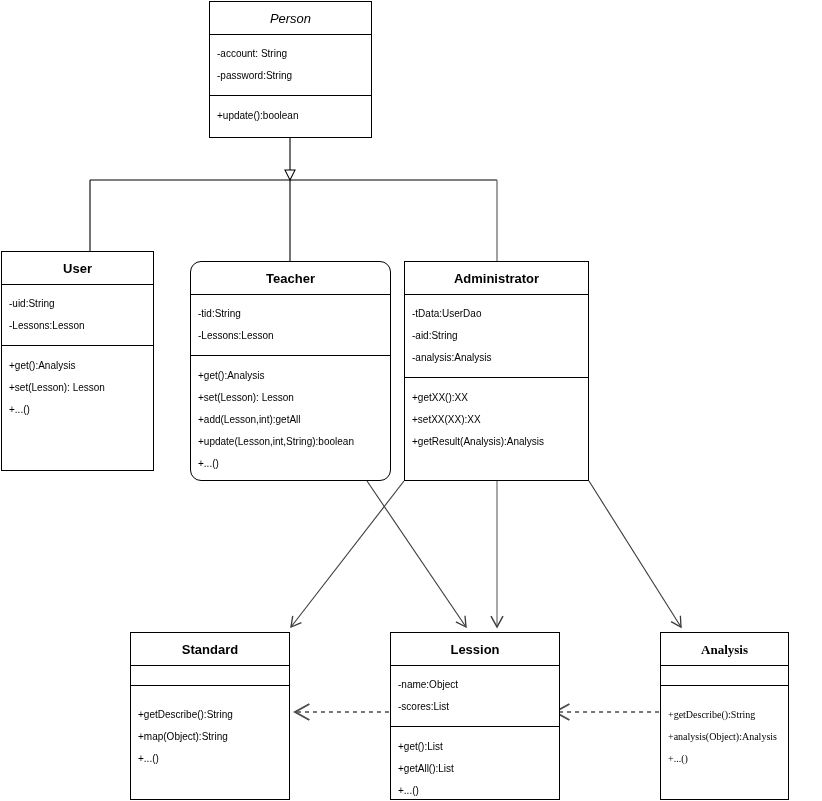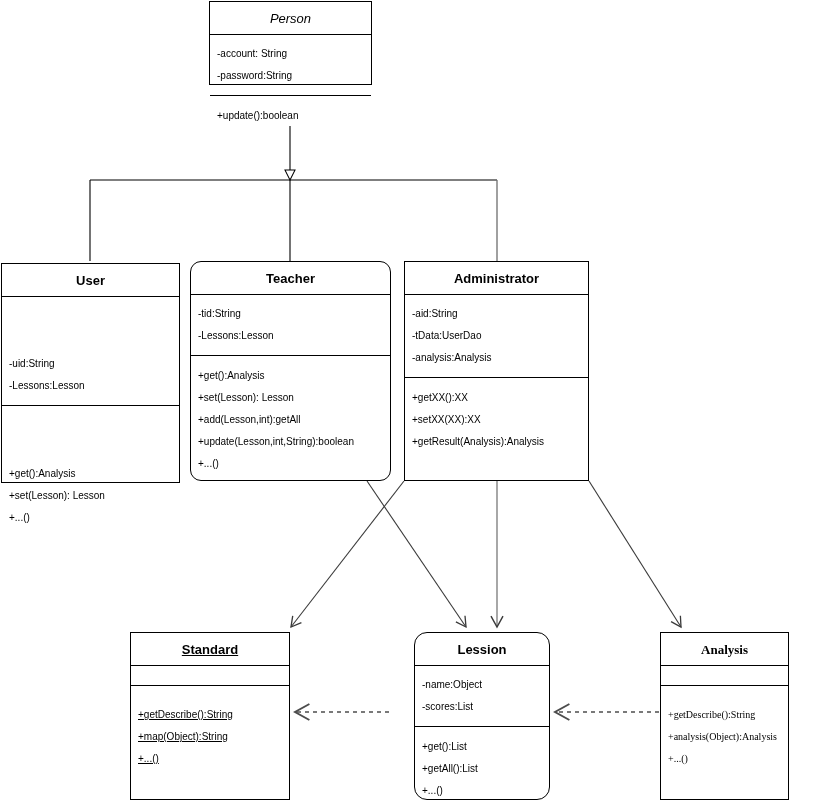--- a/index.html
+++ b/index.html
@@ -101,32 +101,32 @@
 
     <line x1="497" y1="481" x2="497" y2="627" stroke="#6d6d6d" stroke-width="1.2" marker-end="url(#open-arrow)"></line>
 
     <line x1="589" y1="481" x2="681" y2="627" stroke="#3a3a3a" stroke-width="1.1" marker-end="url(#open-arrow)"></line>
 
     <line x1="389" y1="712" x2="295" y2="712" stroke="#4d4d4d" stroke-width="1.6" stroke-dasharray="4 4" marker-end="url(#open-arrow-dash)"></line>
 
     <line x1="659" y1="712" x2="555" y2="712" stroke="#4d4d4d" stroke-width="1.6" stroke-dasharray="4 4" marker-end="url(#open-arrow-dash)"></line>
   </svg>
 
-  <div class="uml-class" style="left:209px; top:1px; width:163px; height:84px;">
+  <div class="uml-class" style="left:209px; top:1px; width:163px; height:137px;">
     <div class="cls-name abstract">Person</div>
     <div class="cls-attrs">
       <div class="member">-account: String</div>
       <div class="member">-password:String</div>
     </div>
     <div class="cls-ops" style="border-bottom:none;">
       <div class="member">+update():boolean</div>
     </div>
   </div>
 
-  <div class="uml-class" style="left:1px; top:263px; width:179px; height:220px;gap:48px;">
+  <div class="uml-class" style="left:1px; top:251px; width:153px; height:220px;">
     <div class="cls-name">User</div>
     <div class="cls-attrs">
       <div class="member">-uid:String</div>
       <div class="member">-Lessons:Lesson</div>
     </div>
     <div class="cls-ops">
       <div class="member">+get():Analysis</div>
       <div class="member">+set(Lesson): Lesson</div>
       <div class="member">+...()</div>
     </div>
@@ -143,42 +143,42 @@
       <div class="member">+set(Lesson): Lesson</div>
       <div class="member">+add(Lesson,int):getAll</div>
       <div class="member">+update(Lesson,int,String):boolean</div>
       <div class="member">+...()</div>
     </div>
   </div>
 
   <div class="uml-class" style="left:404px; top:261px; width:185px; height:220px;">
     <div class="cls-name">Administrator</div>
     <div class="cls-attrs">
+      <div class="member">-tData:UserDao</div>
       <div class="member">-aid:String</div>
-      <div class="member">-tData:UserDao</div>
       <div class="member">-analysis:Analysis</div>
     </div>
     <div class="cls-ops">
       <div class="member">+getXX():XX</div>
       <div class="member">+setXX(XX):XX</div>
       <div class="member">+getResult(Analysis):Analysis</div>
     </div>
   </div>
 
-  <div class="uml-class" style="left:130px; top:632px; width:160px; height:168px;text-decoration:underline;">
+  <div class="uml-class" style="left:130px; top:632px; width:160px; height:168px;">
     <div class="cls-name">Standard</div>
     <div class="cls-attrs empty"></div>
     <div class="cls-ops" style="padding-top:18px;">
       <div class="member">+getDescribe():String</div>
       <div class="member">+map(Object):String</div>
       <div class="member">+...()</div>
     </div>
   </div>
 
-  <div class="uml-class" style="left:414px; top:632px; width:136px; height:168px;border-radius:13px;">
+  <div class="uml-class" style="left:390px; top:632px; width:170px; height:168px;">
     <div class="cls-name">Lession</div>
     <div class="cls-attrs">
       <div class="member">-name:Object</div>
       <div class="member">-scores:List</div>
     </div>
     <div class="cls-ops">
       <div class="member">+get():List</div>
       <div class="member">+getAll():List</div>
       <div class="member">+...()</div>
     </div>

